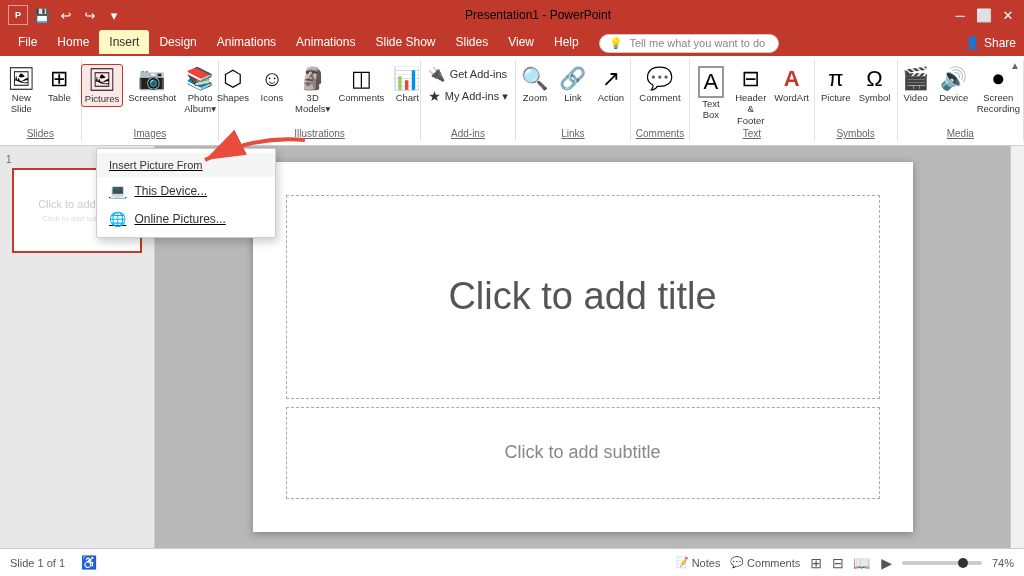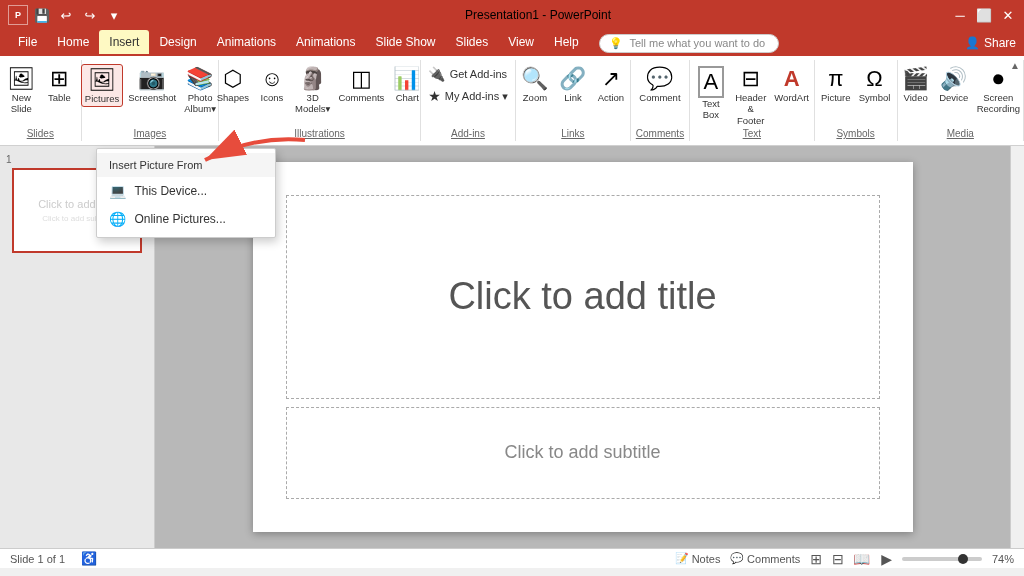--- a/index.html
+++ b/index.html
@@ -168,21 +168,21 @@
 
     
     .right-bar {
       width: 14px;
       background: #f0f0f0;
       border-left: 1px solid #ccc;
     }
 
     
     .status-bar {
-      height: 20px;
+      height: 28px;
       background: white;
       border-top: 1px solid #ccc;
       display: flex;
       align-items: center;
       padding: 0 10px;
       gap: 16px;
       font-size: 11px;
       color: #555;
     }
     .status-right { margin-left: auto; display: flex; align-items: center; gap: 10px; }
@@ -194,20 +194,21 @@
       position: absolute;
       top: 148px;
       left: 96px;
       background: white;
       border: 1px solid #ccc;
       box-shadow: 2px 4px 10px rgba(0,0,0,0.2);
       min-width: 180px;
       z-index: 100;
       padding: 4px 0;
       border-radius: 2px;
+      text-decoration: underline;
     }
     .dropdown-header {
       padding: 6px 12px;
       font-size: 11px;
       color: #333;
       font-weight: 500;
       background: #f5f5f5;
     }
     .dropdown-item {
       display: flex;

